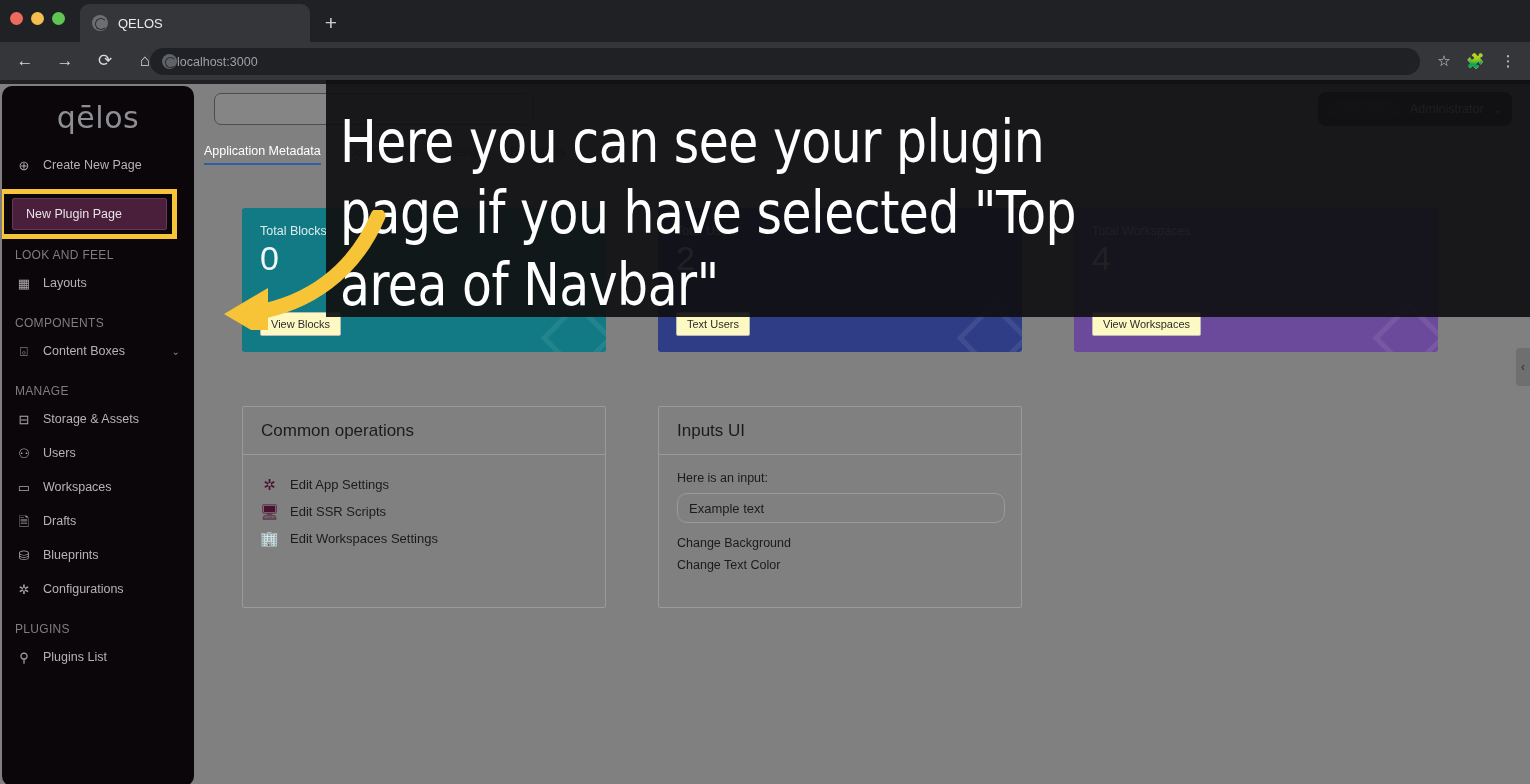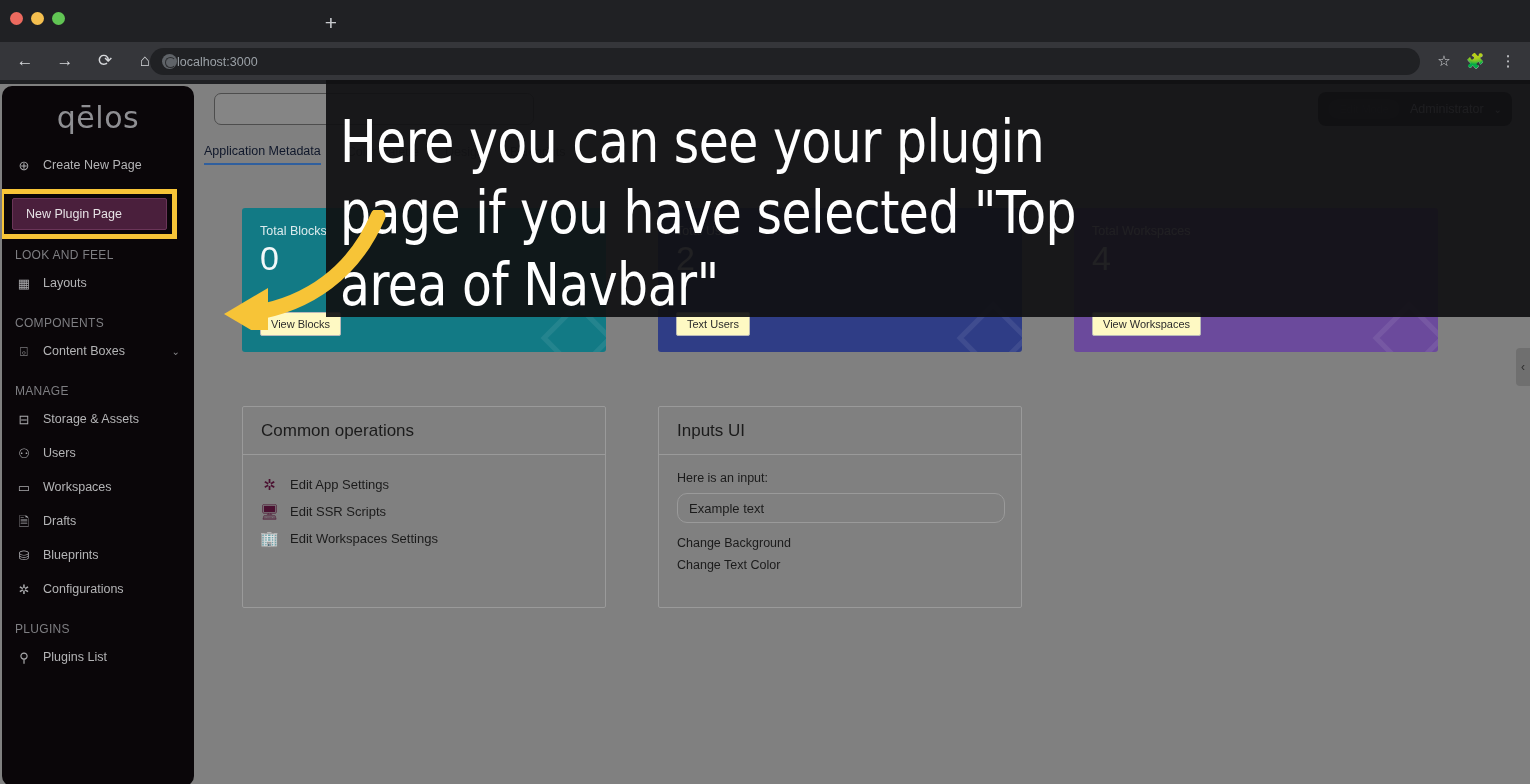--- a/index.html
+++ b/index.html
@@ -136,21 +136,21 @@
   .admin-chev { color: #c9c9cc; font-size: 10px; }
 
   
   .tabs-row {
     position: absolute; left: 0; top: 56px; right: 0; height: 28px;
     display: flex; align-items: center; gap: 26px; padding-left: 8px;
     font-size: 12.5px;
   }
   .app-tab { color: #3d3d40; white-space: nowrap; padding-bottom: 5px; }
   .app-tab.active {
-    color: #0f172a; border-bottom: 2px solid #2f5f9e;
+    color: #ffffff; border-bottom: 2px solid #2f5f9e;
   }
 
   
   .cards { position: absolute; left: 46px; top: 124px; display: flex; gap: 52px; }
   .card {
     width: 364px; height: 144px; border-radius: 3px; position: relative; overflow: hidden;
     padding: 16px 18px;
   }
   .card.teal { background: #127a85; }
   .card.blue { background: #2f3d86; }
@@ -220,20 +220,24 @@
 </head>
 <body>
 
 <div id="root">
 
   <div class="browser-tabstrip">
     <div class="traffic">
       <div class="dot red"></div>
       <div class="dot yellow"></div>
       <div class="dot green"></div>
+    </div>
+    <div class="tab">
+      <div class="tab-favicon"></div>
+      <div class="tab-title">QELOS</div>
     </div>
     <div class="newtab">+</div>
   </div>
 
   <div class="browser-toolbar">
     <div class="nav-btn">←</div>
     <div class="nav-btn">→</div>
     <div class="nav-btn">⟳</div>
     <div class="nav-btn">⌂</div>
     <div class="omnibox">

